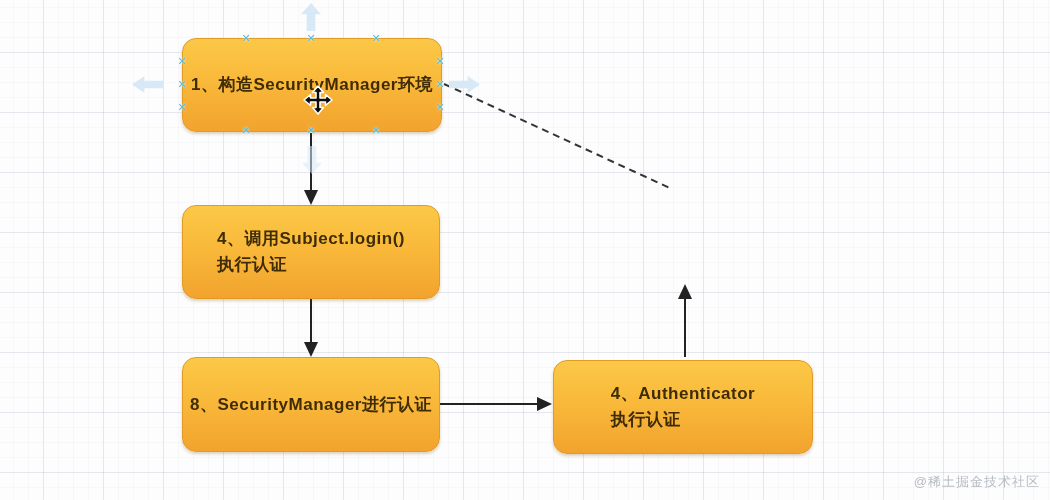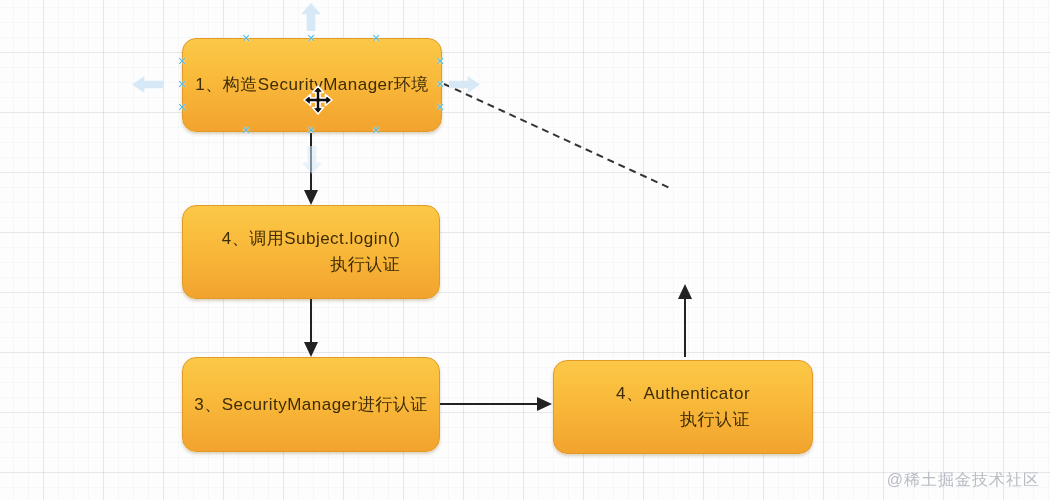--- a/index.html
+++ b/index.html
@@ -18,41 +18,41 @@
   .node{
     position:absolute;
     border-radius:14px;
     background:linear-gradient(to bottom,#fcc847 0%,#f9b93a 45%,#f2a32e 100%);
     border:1px solid #e09a25;
     box-shadow:0 2px 3px rgba(120,80,0,0.25);
     display:flex;align-items:center;justify-content:center;
     cursor:pointer;
   }
   .node-label{
-    color:#3f2c05;font-size:17px;font-weight:400;line-height:26px;
-    text-align:right;white-space:pre-line;letter-spacing:0.5px;
+    color:#3f2c05;font-size:17px;font-weight:700;line-height:26px;
+    text-align:left;white-space:pre-line;letter-spacing:0.5px;
   }
   .connectors{position:absolute;left:0;top:0;width:1050px;height:500px;pointer-events:none;}
   .connectors .edge{pointer-events:stroke;}
   .cp{
     position:absolute;width:12px;height:12px;
     color:#4fbbe6;font-size:11px;font-weight:bold;line-height:12px;text-align:center;
     text-shadow:0 0 2px rgba(255,255,255,0.9);
     cursor:crosshair;
   }
   .cp::before{content:"\2715";}
   .dir-arrow{position:absolute;background:#d7e9f7;}
   .dir-left {clip-path:polygon(0% 50%,40% 0%,40% 28%,100% 28%,100% 72%,40% 72%,40% 100%);}
   .dir-right{clip-path:polygon(100% 50%,60% 0%,60% 28%,0% 28%,0% 72%,60% 72%,60% 100%);}
   .dir-up   {clip-path:polygon(50% 0%,100% 40%,72% 40%,72% 100%,28% 100%,28% 40%,0% 40%);}
   .dir-down {clip-path:polygon(50% 100%,100% 60%,72% 60%,72% 0%,28% 0%,28% 60%,0% 60%);}
   .move-cursor{position:absolute;left:303px;top:85px;width:30px;height:30px;}
   .watermark{
     position:absolute;right:10px;bottom:9px;
-    color:#b7bbc2;font-size:16px;letter-spacing:1px;margin-top:30px;
+    color:#b7bbc2;font-size:13px;letter-spacing:1px;margin-top:30px;
   }
 </style>
 </head>
 <body>
 
 <div class="canvas">
 
   <svg class="connectors" width="1050" height="500" viewBox="0 0 1050 500" xmlns="http://www.w3.org/2000/svg">
 
     <g class="edge">
@@ -83,21 +83,21 @@
   <div class="node" style="left:182px;top:38px;width:258px;height:92px;">
     <span class="node-label">1、构造SecurityManager环境</span>
   </div>
 
   <div class="node" style="left:182px;top:205px;width:256px;height:92px;">
     <span class="node-label">4、调用Subject.login()
 执行认证</span>
   </div>
 
   <div class="node" style="left:182px;top:357px;width:256px;height:93px;">
-    <span class="node-label">3、SecurityManager进行认证</span>
+    <span class="node-label">8、SecurityManager进行认证</span>
   </div>
 
   <div class="node" style="left:553px;top:360px;width:258px;height:92px;">
     <span class="node-label">4、Authenticator
 执行认证</span>
   </div>
 
 
   <span class="cp" style="left:240px;top:32px;"></span>
   <span class="cp" style="left:305px;top:32px;"></span>

